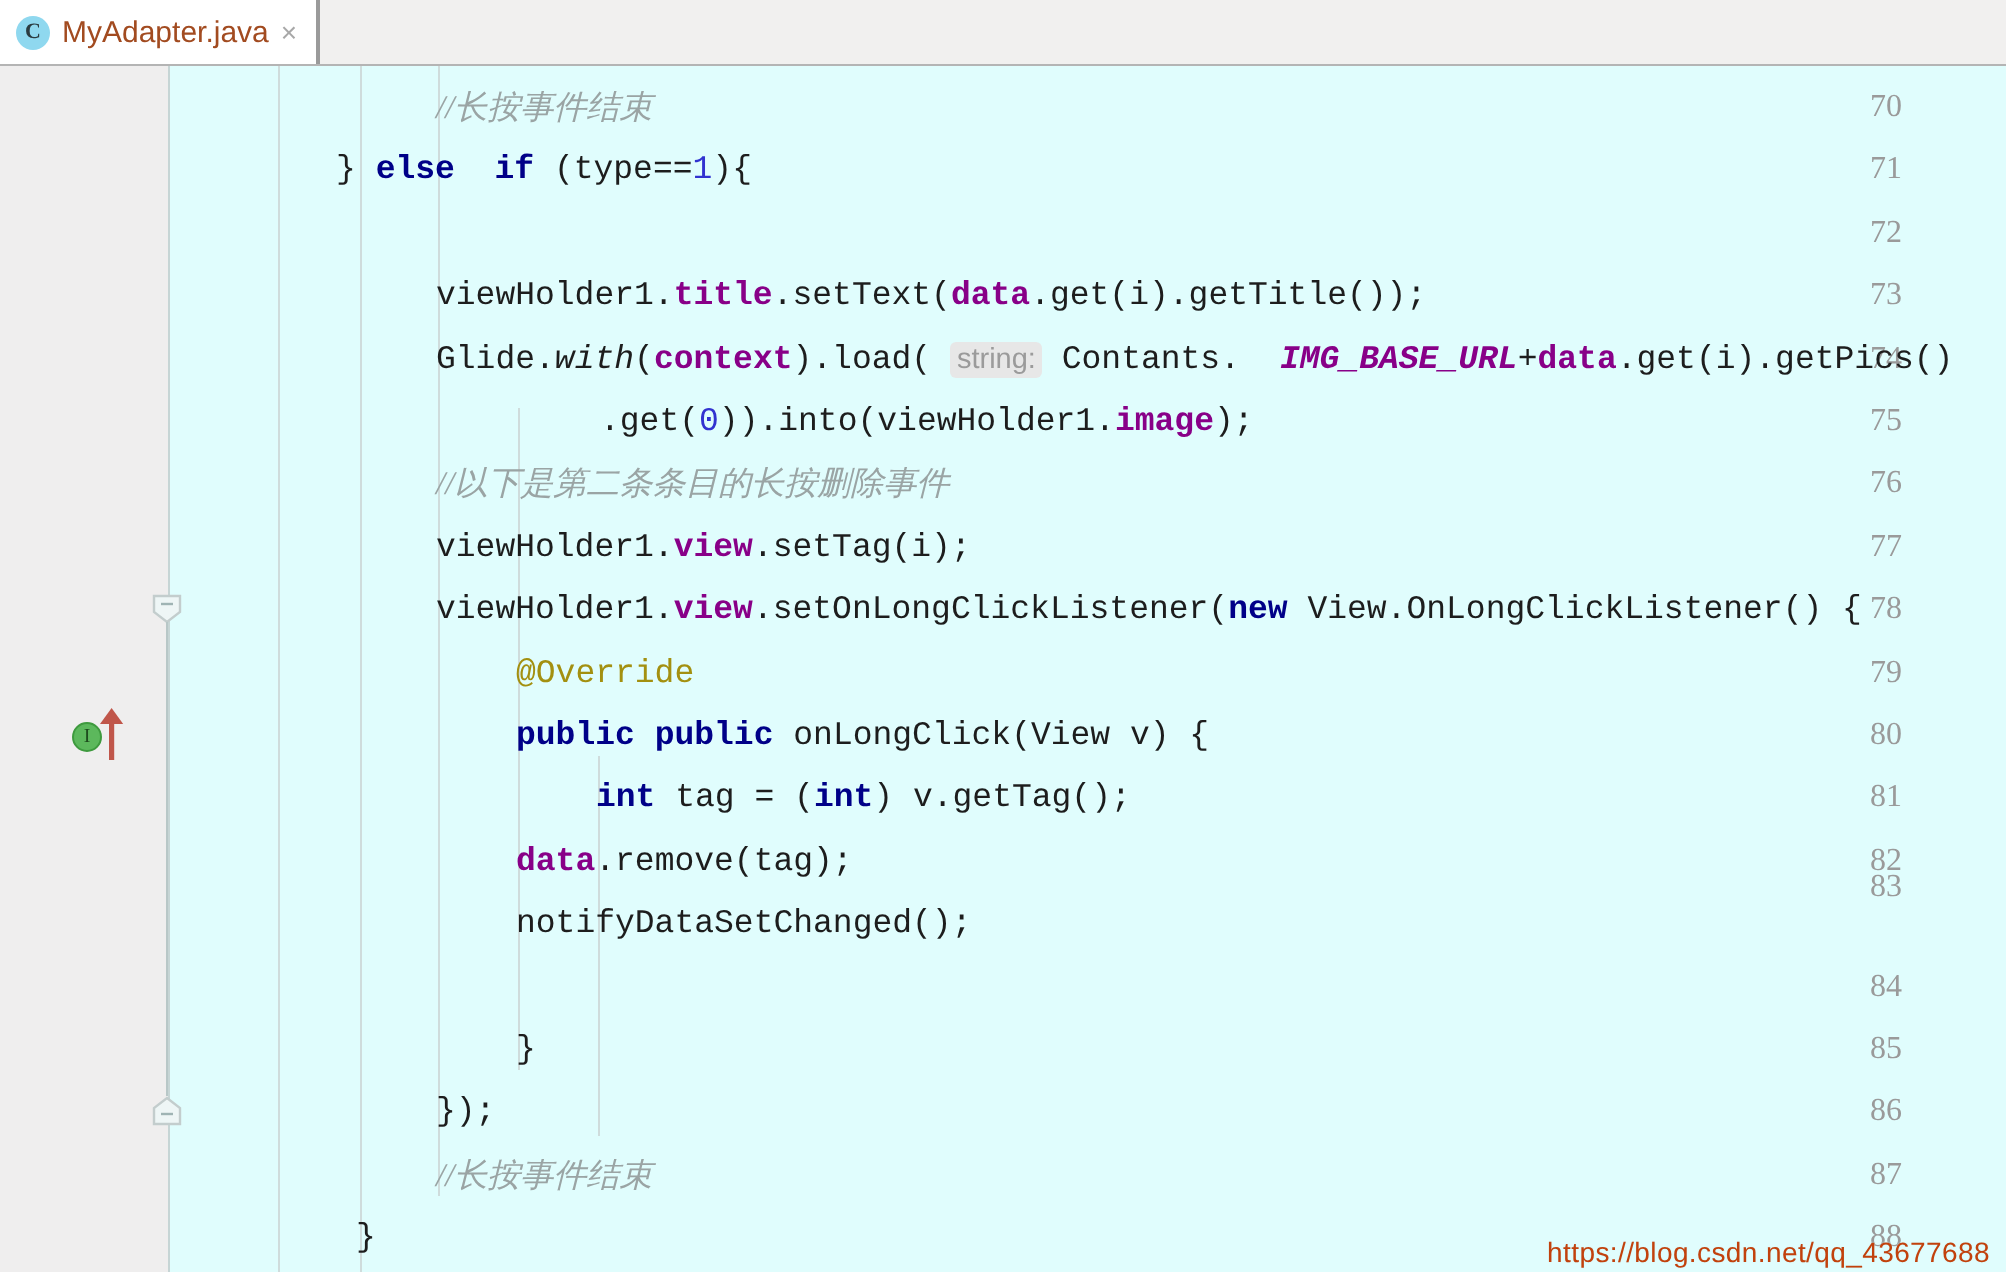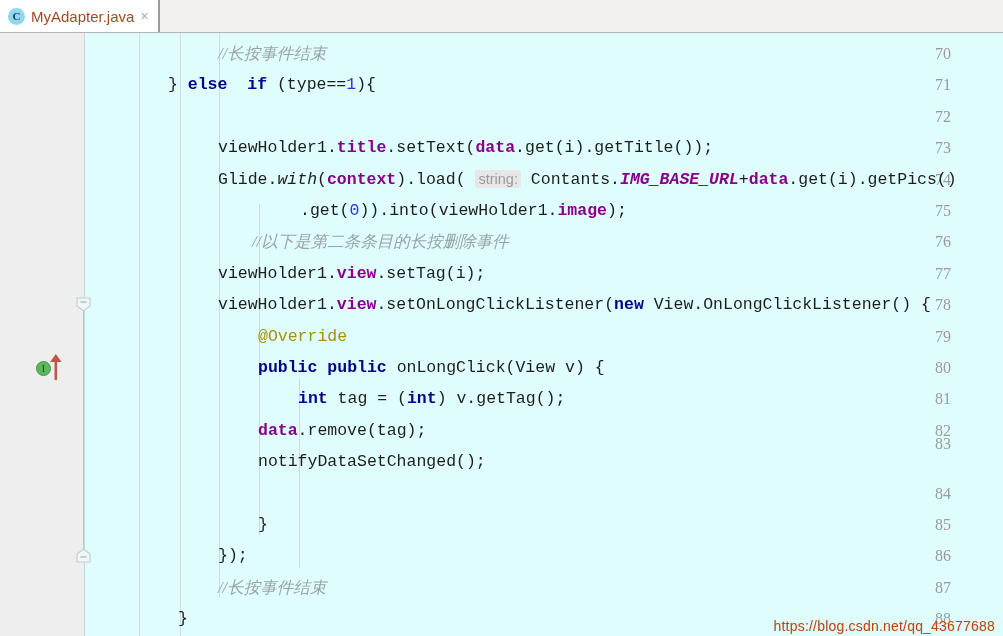--- a/index.html
+++ b/index.html
@@ -118,21 +118,21 @@
     white-space: pre;
     font-family: "Liberation Mono", monospace;
     font-size: 16.5px;
     color: #1d1d1d;
   }
 
   
   .kw   { color: #000088; font-weight: bold; }
   .num  { color: #3232d0; }
   .fld  { color: #880088; font-weight: bold; }
-  .cnst { color: #880088; font-weight: bold; font-style: italic; }
+  .cnst { color: #880088; font-weight: bold; font-style: italic; margin-left: 20px; }
   .stat { font-style: italic; }
   .cmt  { color: #9aa4a4; font-style: italic; font-family: "Liberation Serif", serif; }
   .anno { color: #a39010; }
   .plain{ color: #1d1d1d; }
   .hint {
     color: #9b9b9b;
     background: #e7e7e7;
     border-radius: 3px;
     padding: 1px 3px;
     font-size: 14.5px;
@@ -252,21 +252,21 @@
       </div>
       <div class="guide" style="left: 83px; background: rgb(184, 199, 199); top: 0px; height: 0px;"></div>
     </div>
 
   <div class="code-layer" id="code-layer">
       <div class="cline" style="top: 5px; left: 218px;"><span class="cmt">//长按事件结束</span></div>
       <div class="cline" style="top: 36.4px; left: 168px;"><span class="plain">} </span><span class="kw">else</span><span class="plain">  </span><span class="kw">if</span><span class="plain"> (type==</span><span class="num">1</span><span class="plain">){</span></div>
       <div class="cline" style="top: 99.2px; left: 218px;"><span class="plain">viewHolder1.</span><span class="fld">title</span><span class="plain">.setText(</span><span class="fld">data</span><span class="plain">.get(i).getTitle());</span></div>
       <div class="cline" style="top: 130.6px; left: 218px;"><span class="plain">Glide.</span><span class="stat">with</span><span class="plain">(</span><span class="fld">context</span><span class="plain">).load( </span><span class="hint">string:</span><span class="plain"> Contants.</span><span class="cnst">IMG_BASE_URL</span><span class="plain">+</span><span class="fld">data</span><span class="plain">.get(i).getPics()</span></div>
       <div class="cline" style="top: 162px; left: 300px;"><span class="plain">.get(</span><span class="num">0</span><span class="plain">)).into(viewHolder1.</span><span class="fld">image</span><span class="plain">);</span></div>
-      <div class="cline" style="top: 193.4px; left: 218px; margin-left: 34px;"><span class="cmt">//以下是第二条条目的长按删除事件</span></div>
+      <div class="cline" style="top: 193.4px; left: 218px;"><span class="cmt">//以下是第二条条目的长按删除事件</span></div>
       <div class="cline" style="top: 224.8px; left: 218px;"><span class="plain">viewHolder1.</span><span class="fld">view</span><span class="plain">.setTag(i);</span></div>
       <div class="cline" style="top: 256.2px; left: 218px;"><span class="plain">viewHolder1.</span><span class="fld">view</span><span class="plain">.setOnLongClickListener(</span><span class="kw">new</span><span class="plain"> View.OnLongClickListener() {</span></div>
       <div class="cline" style="top: 287.6px; left: 258px;"><span class="anno">@Override</span></div>
       <div class="cline" style="top: 319px; left: 258px;"><span class="kw">public</span><span class="plain"> </span><span class="kw">public</span><span class="plain"> onLongClick(View v) {</span></div>
       <div class="cline" style="top: 350.4px; left: 298px;"><span class="kw">int</span><span class="plain"> tag = (</span><span class="kw">int</span><span class="plain">) v.getTag();</span></div>
       <div class="cline" style="top: 381.8px; left: 258px;"><span class="fld">data</span><span class="plain">.remove(tag);</span></div>
       <div class="cline" style="top: 413.2px; left: 258px;"><span class="plain">notifyDataSetChanged();</span></div>
       <div class="cline" style="top: 476px; left: 258px;"><span class="plain">}</span></div>
       <div class="cline" style="top: 507.4px; left: 218px;"><span class="plain">});</span></div>
       <div class="cline" style="top: 538.8px; left: 218px;"><span class="cmt">//长按事件结束</span></div>

